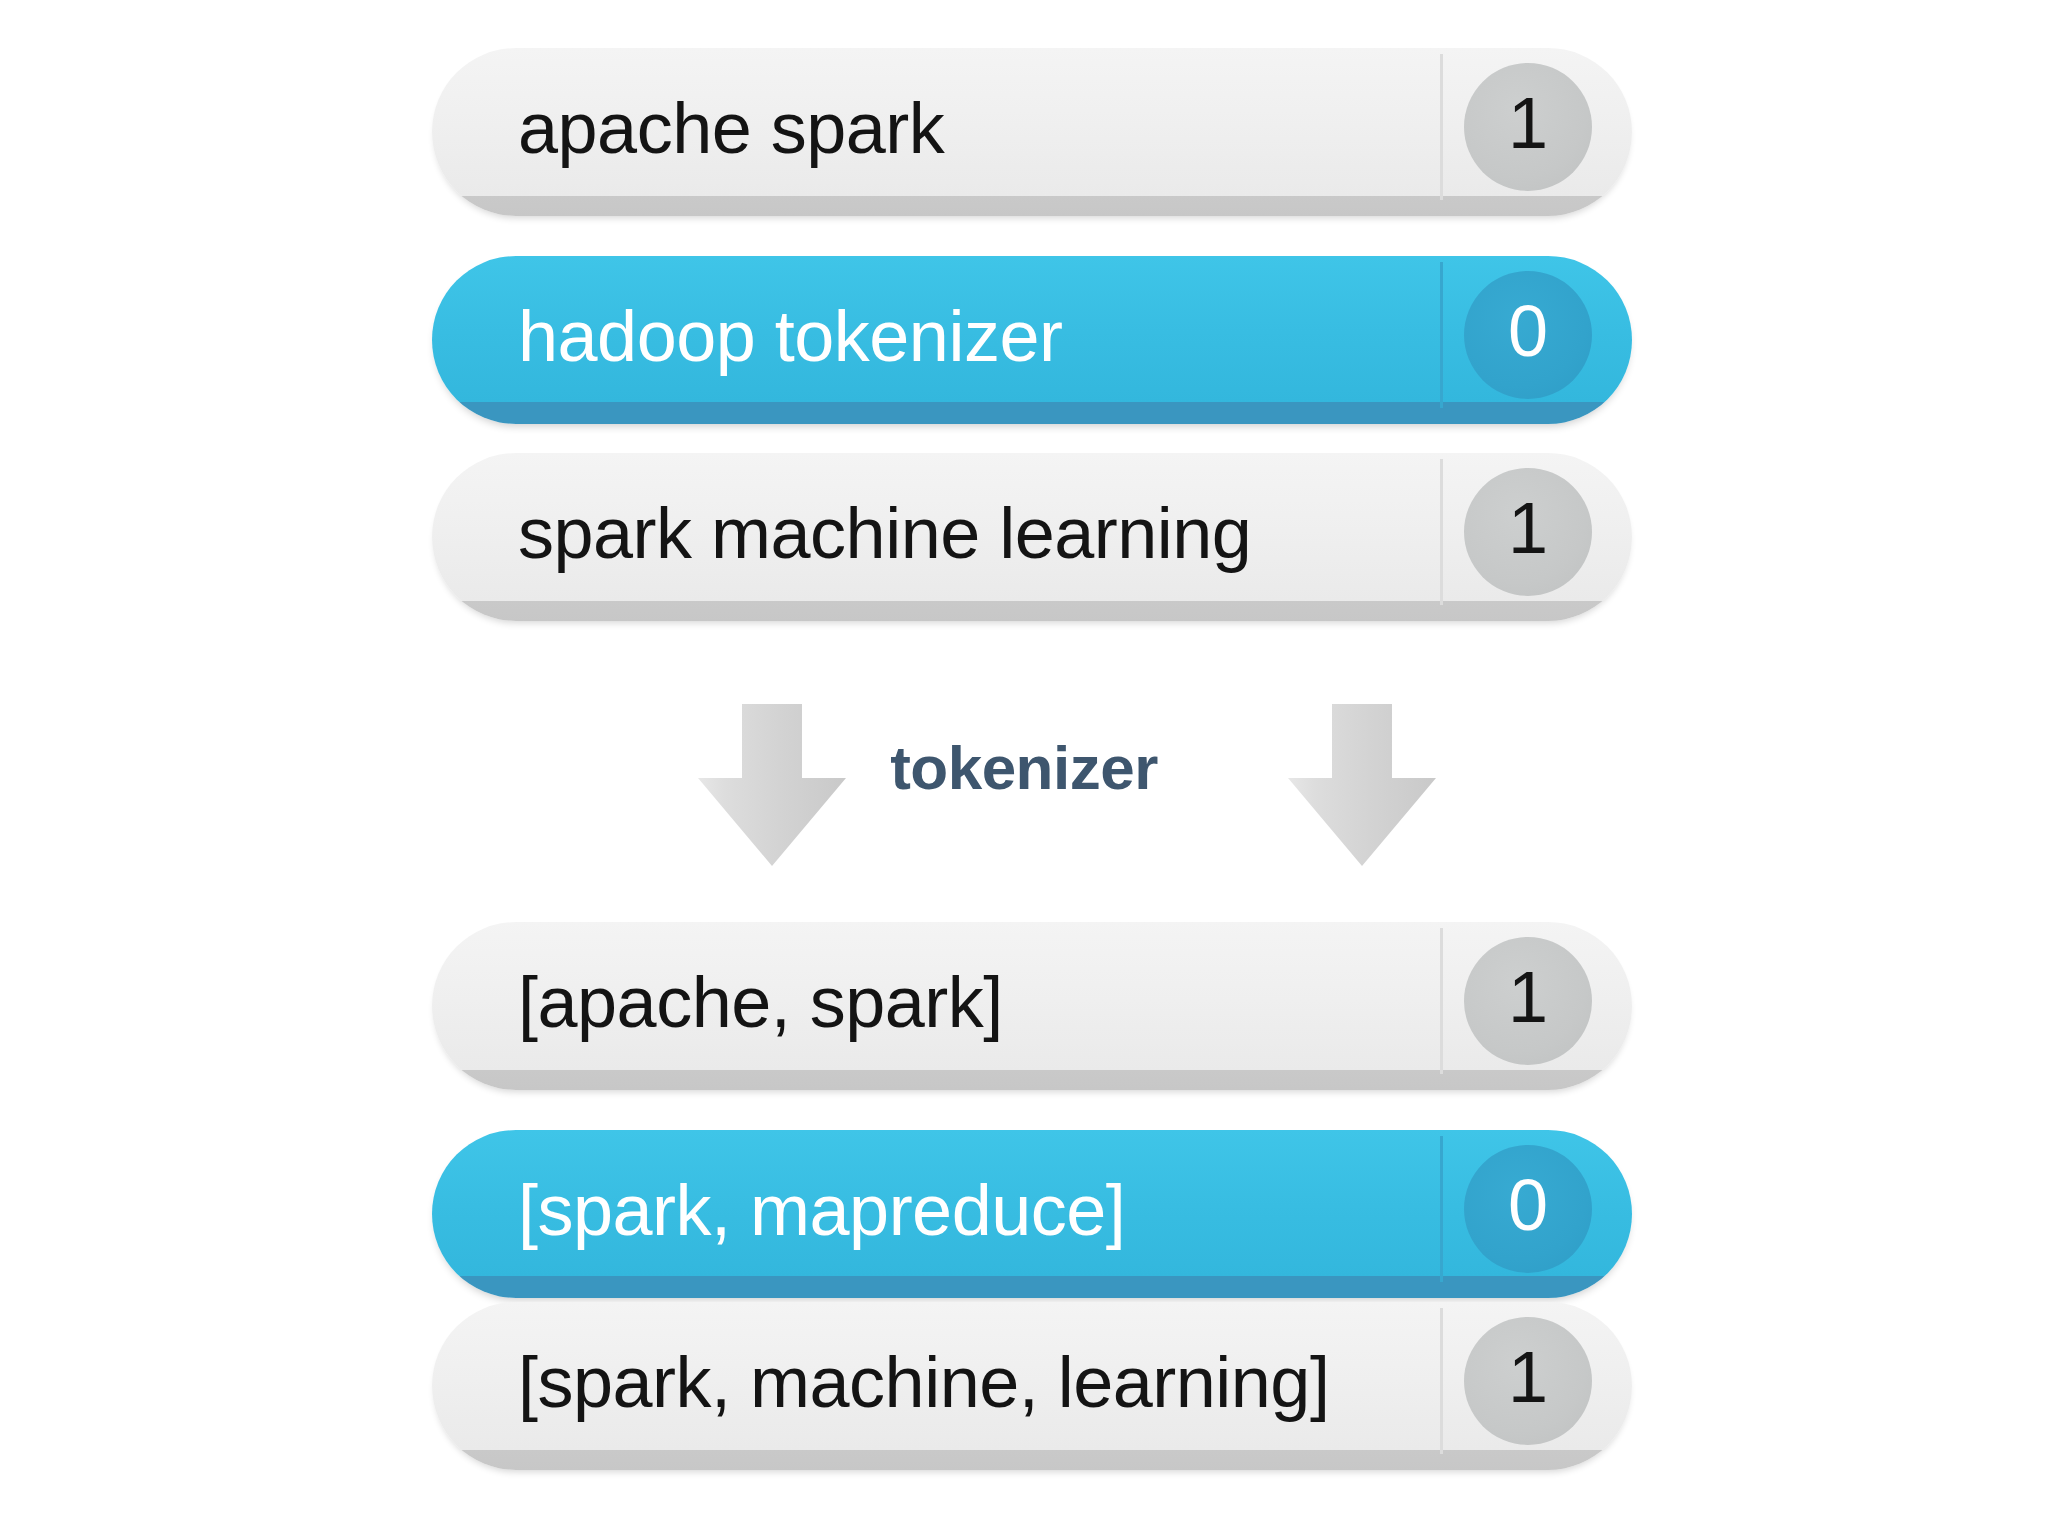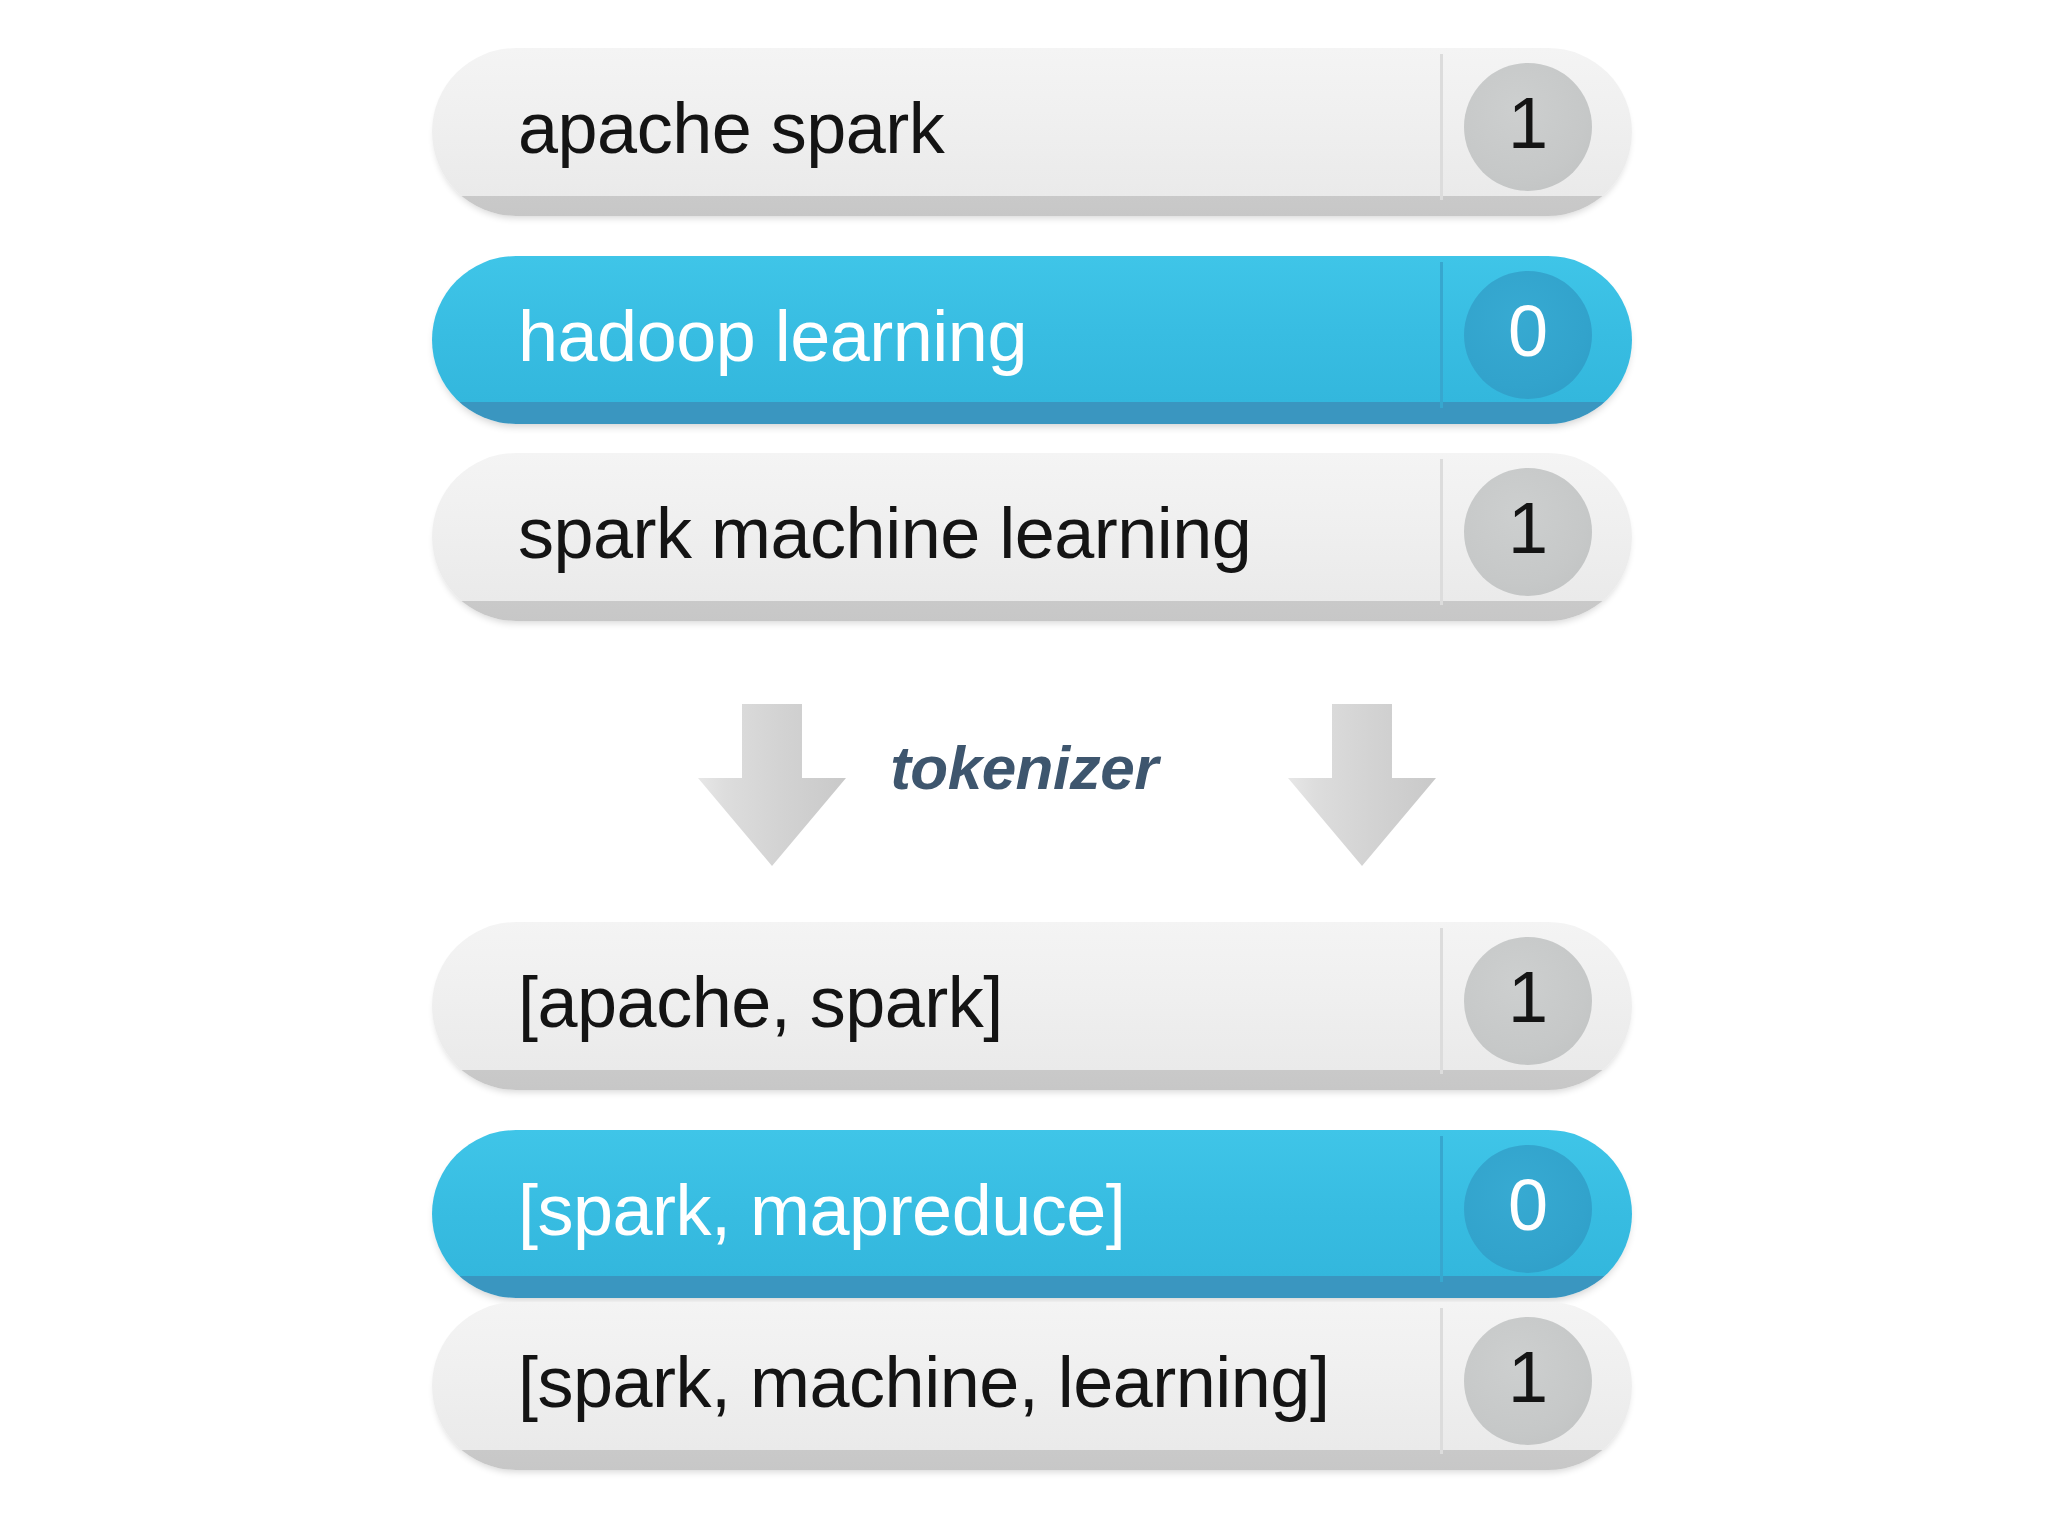--- a/index.html
+++ b/index.html
@@ -124,21 +124,20 @@
   #tokenizer-label {
     position: absolute;
     left: 0;
     right: 0;
     top: 42px;
     text-align: center;
     font-size: 62px;
     font-weight: bold;
     letter-spacing: -0.5px;
     color: #3e566e;
-    font-style: italic;
   }
 </style>
 </head>
 <body>
 
 <div id="stage">
 
   <div>
 
     <div class="pill neutral" style="top:48px;">
@@ -146,21 +145,21 @@
         <div class="pill-label">apache spark</div>
       </div>
       <div class="pill-divider"></div>
       <div class="pill-badge">
         <span>1</span>
       </div>
     </div>
 
     <div class="pill accent" style="top:256px;">
       <div class="pill-body">
-        <div class="pill-label">hadoop learning</div>
+        <div class="pill-label">hadoop tokenizer</div>
       </div>
       <div class="pill-divider"></div>
       <div class="pill-badge">
         <span>0</span>
       </div>
     </div>
 
     <div class="pill neutral" style="top:453px;">
       <div class="pill-body">
         <div class="pill-label">spark machine learning</div>

